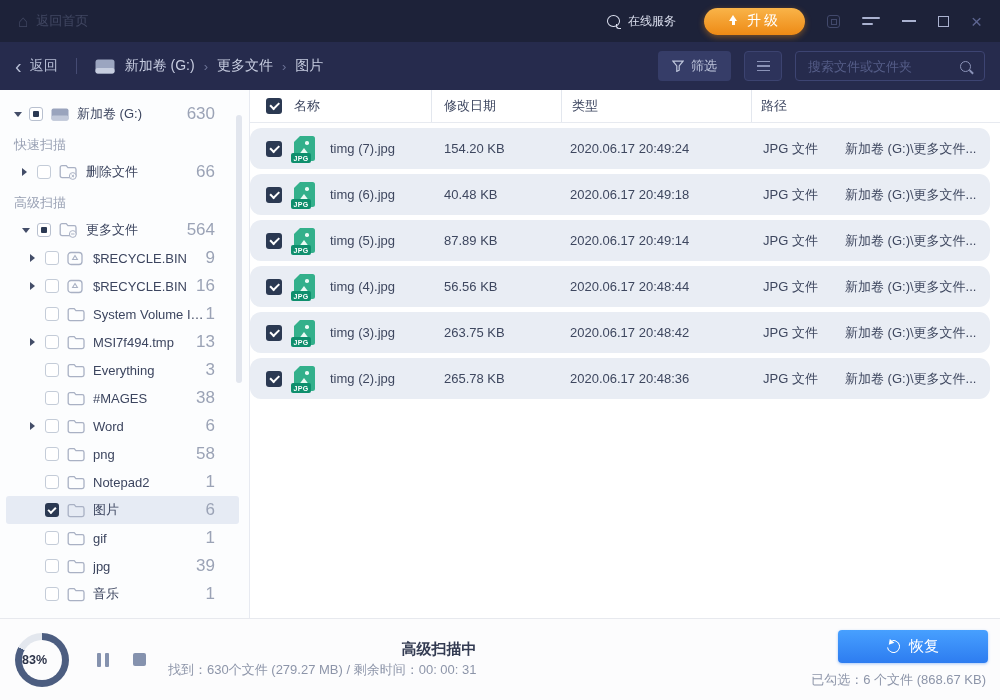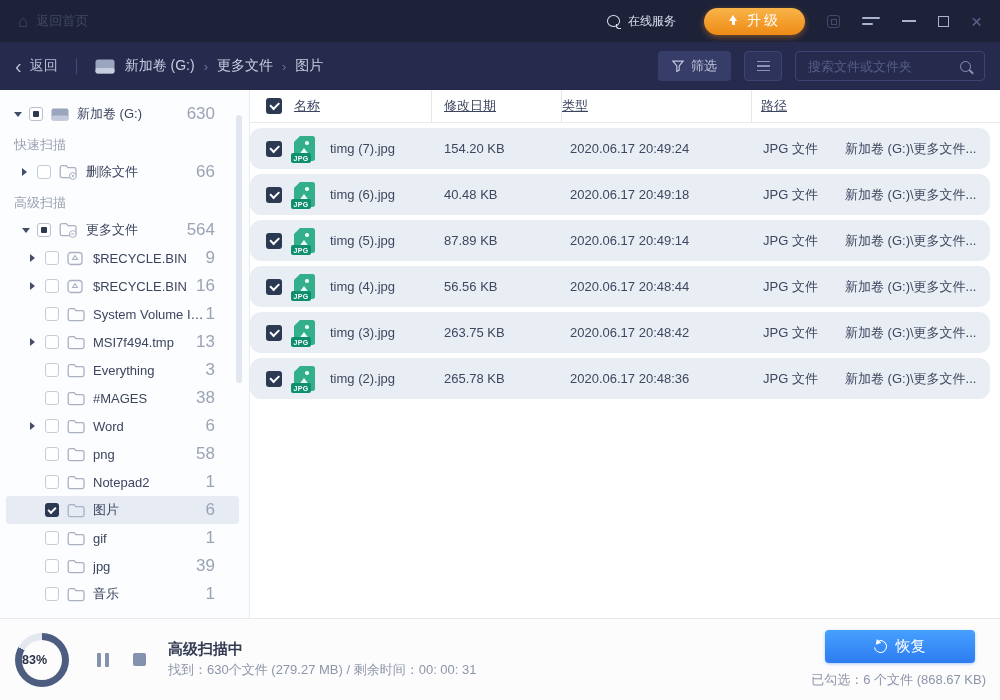--- a/index.html
+++ b/index.html
@@ -93,24 +93,24 @@
   .ticon { margin:0 8px; flex:0 0 18px; display:flex; }
   .t-label { white-space:nowrap; overflow:hidden; text-overflow:ellipsis; }
   .t-count { margin-left:auto; padding-right:24px; color:#9ba3b6; font-size:17px; }
   .sb-scroll { position:absolute; right:7px; top:25px; width:6px; height:268px;
                background:#e2e6ee; border-radius:3px; }
 
   
   .main { flex:1; min-width:0; display:flex; flex-direction:column; background:#fff; }
   .thead { flex:0 0 33px; display:grid; grid-template-columns:44px 137px 130px 190px 85px 1fr;
            align-items:stretch; border-bottom:1px solid #e7eaf0; font-size:13px; color:#3c455f; }
-  .hcell { display:flex; align-items:center;text-decoration:underline; }
+  .hcell { display:flex; align-items:center; }
   .h-check { padding-left:16px; }
   .h-size,.h-date { border-left:1px solid #e3e7ee; padding-left:12px; }
-  .h-type { border-left:1px solid #e3e7ee; }
+  .h-type { border-left:1px solid #e3e7ee; padding-left:10px; }
   .h-path { border-left:1px solid #e3e7ee; padding-left:9px; }
   .sortarrow { margin-left:auto; margin-right:14px; font-size:9px; color:#3c455f; }
   .rows { padding-top:5px; overflow:hidden; }
   .trow { height:41px; background:#e9edf4; margin:0 10px 5px 0; border-radius:11px;
           display:flex; align-items:center; font-size:13px; color:#3e475f; }
   .r-check { margin-left:16px; }
   .jpgicon { width:21px; height:25px; margin-left:12px; background:#33b08b; border-radius:2.5px;
              position:relative; flex:0 0 21px; }
   .jpgicon .fold { position:absolute; left:0; top:0; border-top:6px solid #e9edf4; border-right:6px solid transparent; }
   .jpgicon .sun { position:absolute; left:11px; top:5px; width:3.5px; height:3.5px; border-radius:50%; background:#eafaf4; }
@@ -130,24 +130,24 @@
             display:flex; align-items:center; position:relative; }
   .ring { width:54px; height:54px; border-radius:50%; margin-left:15px;
           background:conic-gradient(#4c5d80 calc(var(--p,83)*1%), #e3e7ee 0);
           display:flex; align-items:center; justify-content:center; flex:0 0 54px; }
   .ring-in { width:40px; height:40px; border-radius:50%; background:#fcfcfd;
              display:flex; align-items:center; justify-content:flex-start;
              font-size:12.5px; font-weight:bold; color:#2c3349; }
   .pause { margin-left:28px; display:flex; gap:4px; background:none; border:none; padding:0; }
   .pause i { width:4px; height:14px; background:#8592ae; border-radius:1px; display:block; }
   .stop { margin-left:24px; width:13px; height:13px; background:#8592ae; border-radius:2px; border:none; padding:0; }
-  .status { margin-left:22px; display:flex; flex-direction:column; gap:2px; }
+  .status { margin-left:22px; display:flex; flex-direction:column; gap:2px;text-align:right; }
   .st-title { font-size:15px; color:#333b52; font-weight:600; }
   .st-detail { font-size:13px; color:#8d95a9; }
-  .foot-right { position:absolute; right:12px; top:11px; display:flex; flex-direction:column; align-items:center; }
+  .foot-right { position:absolute; right:12px; top:11px; display:flex; flex-direction:column; align-items:flex-end; }
   .recover { width:150px; height:33px; border:none; border-radius:4px;
              background:linear-gradient(180deg,#47a0ff,#2d7cf0); color:#fff; font-size:15px;
              display:flex; align-items:center; justify-content:center; gap:9px;
              box-shadow:0 1px 3px rgba(45,124,240,.4); }
   .rest-ico { width:13px; height:13px; border:1.6px solid #fff; border-radius:50%;
               border-left-color:transparent; transform:rotate(35deg); position:relative; display:inline-block; }
   .rest-ico::after { content:""; position:absolute; left:-4px; top:-2px;
                      border:3px solid transparent; border-bottom:5px solid #fff; transform:rotate(-55deg); }
   .sel-sum { margin-top:8px; font-size:13px; color:#8d95a9; padding-right:2px; }
 </style>

